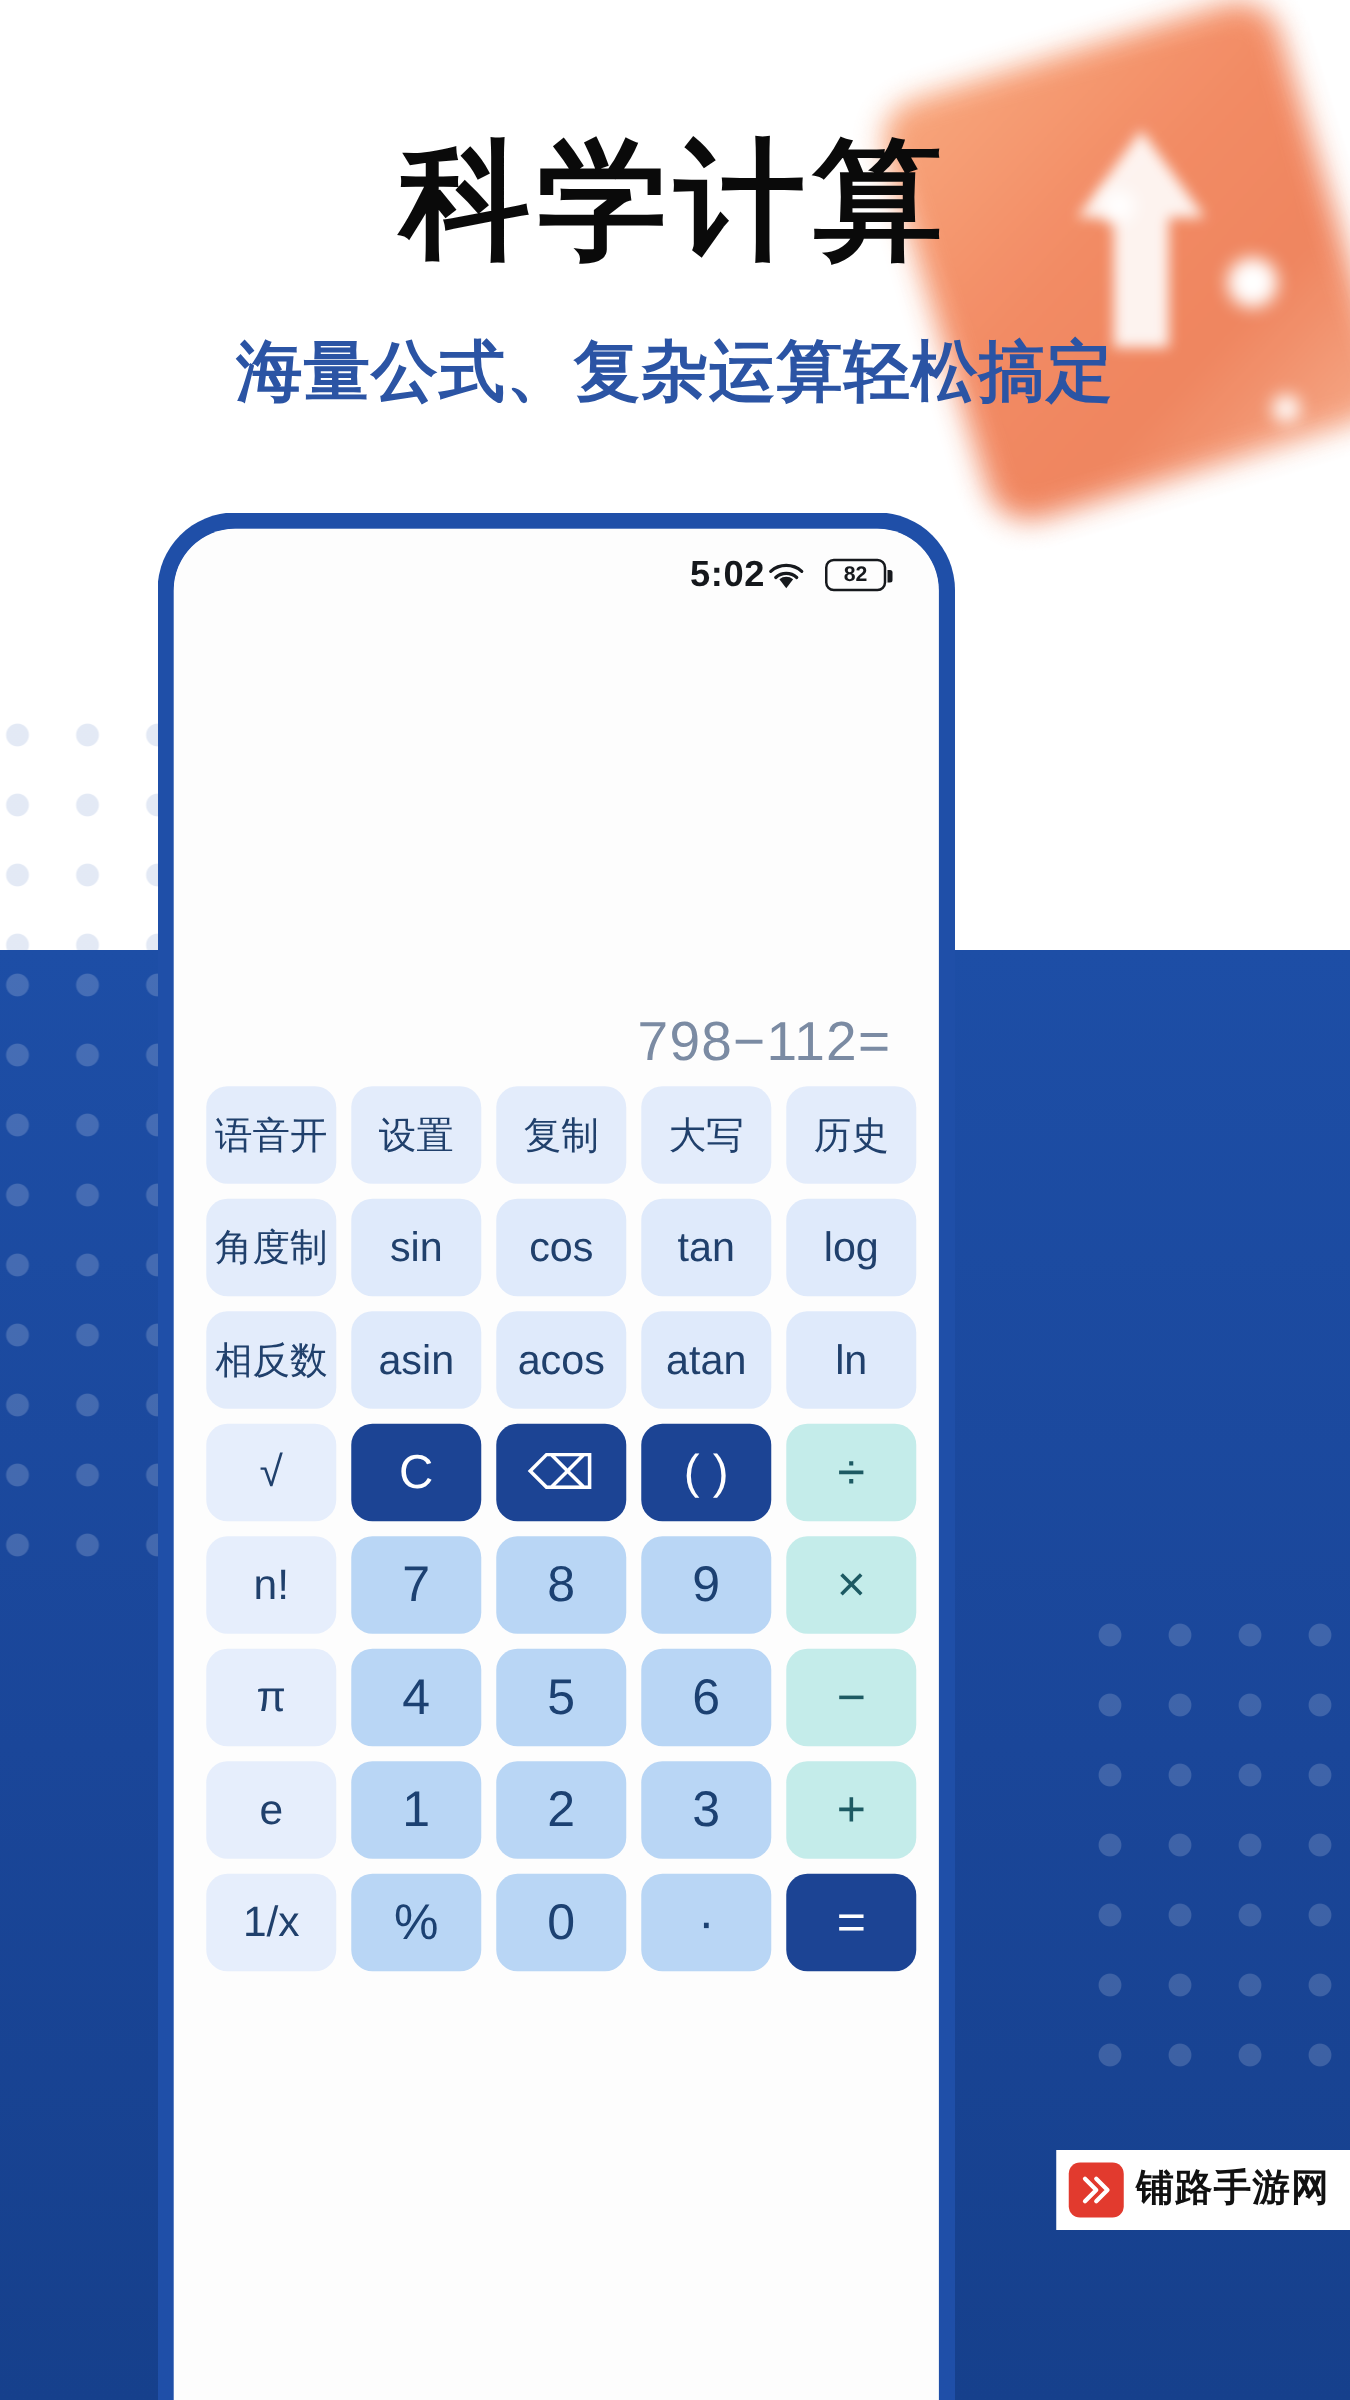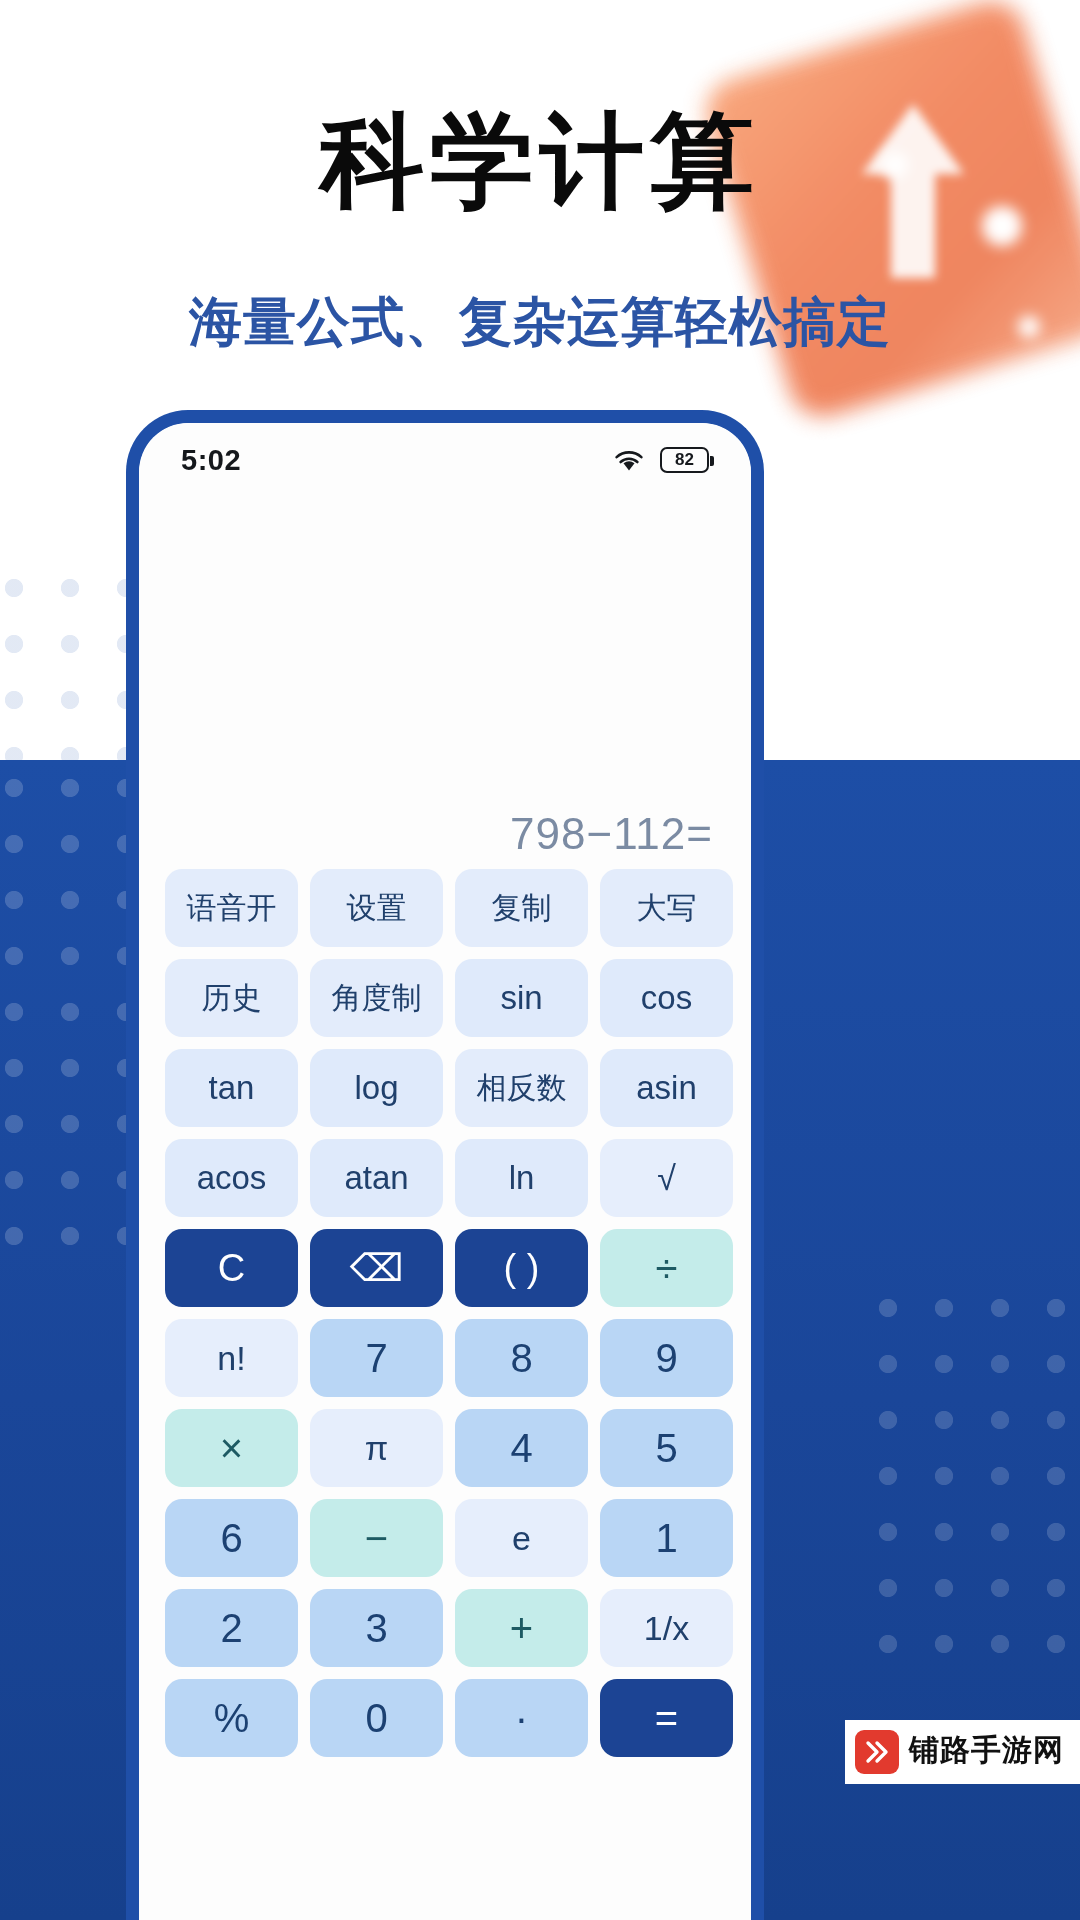--- a/index.html
+++ b/index.html
@@ -66,21 +66,21 @@
   
   .title {
     position: absolute; left: 0; top: 105px; width: 1080px;
     text-align: center;
     font-size: 104px; line-height: 112px;
     font-weight: 700; letter-spacing: 6px;
     color: #0a0a0a;
     z-index: 6;
   }
   .subtitle {
-    position: absolute; left: 0; top: 290px; width: 1080px;
+    position: absolute; left: 0; top: 266px; width: 1080px;
     text-align: center;
     font-size: 53px; line-height: 64px;
     font-weight: 700; letter-spacing: 1px;
     color: #2b54a4;
     z-index: 6;
   }
 
   
   .phone {
     position: absolute; left: 126px; top: 410px;
@@ -94,21 +94,21 @@
   }
   .screen {
     position: absolute; inset: 0;
     background: #fdfdfd;
     border-radius: 50px 50px 0 0;
     overflow: hidden;
   }
 
   
   .statusbar {
-    display: flex; align-items: center; justify-content: space-between;
+    display: flex; align-items: center; justify-content: flex-end;
     height: 62px; padding: 12px 42px 0 42px;
   }
   .status-time {
     font-size: 29px; font-weight: 700; color: #15181c; letter-spacing: .5px;
   }
   .status-right { display: flex; align-items: center; gap: 14px; }
   .battery {
     position: relative;
     width: 49px; height: 26px;
     border: 2.6px solid #16191d; border-radius: 7px;
@@ -145,21 +145,21 @@
   }
   .result {
     font-size: 86px; color: #1d3557; font-weight: 400; letter-spacing: 1px;
     margin-bottom: 16px;
   }
 
   
   .keypad {
     padding: 4px 18px 0 26px;
     display: grid;
-    grid-template-columns: repeat(4, 1fr);
+    grid-template-columns: repeat(5, 1fr);
     grid-gap: 12px 12px;
   }
   .key {
     height: 78px;
     border-radius: 17px;
     display: flex; align-items: center; justify-content: center;
     font-size: 34px;
     color: #20406c;
     background: #e8effb;
     user-select: none;

